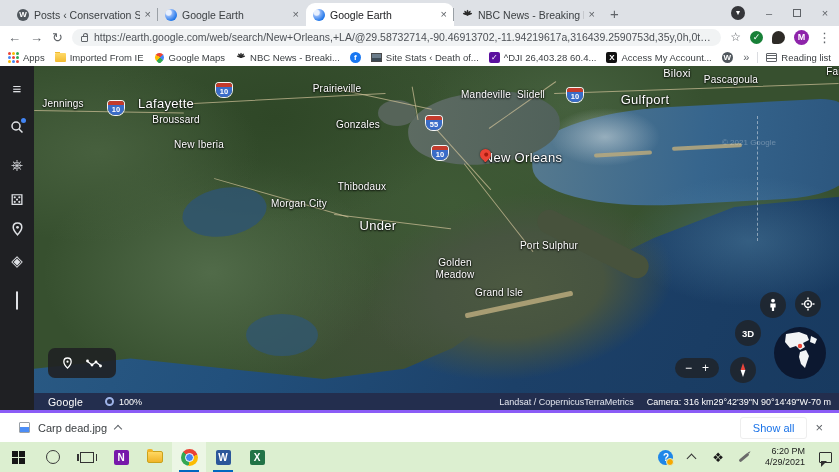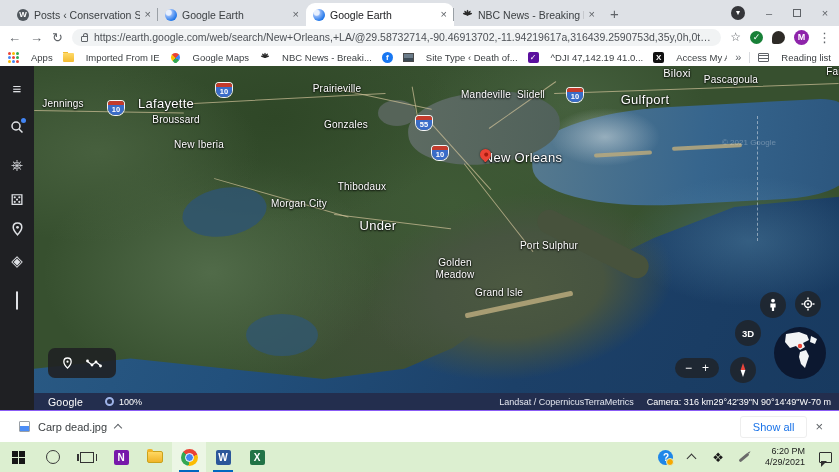--- a/index.html
+++ b/index.html
@@ -32,21 +32,21 @@
   .lock:before{content:'';position:absolute;top:-4px;left:1px;width:3px;height:3px;border:1px solid #5f6368;border-bottom:none;border-radius:3px 3px 0 0;}
   .url{font-size:10.5px;color:#4d5156;white-space:nowrap;overflow:hidden;text-overflow:ellipsis;}
   .extic{width:13px;height:13px;border-radius:50%;display:flex;align-items:center;justify-content:center;flex:none;}
   .ext-check{background:#188038;color:#fff;font-size:9px;}
   .ext-pin{background:#2d2a26;border-radius:50% 50% 50% 2px;}
   .avatar{width:15px;height:15px;border-radius:50%;background:#8e24aa;color:#fff;font-size:9px;font-weight:bold;display:flex;align-items:center;justify-content:center;}
 
   
   .bookmarks{height:18px;background:#fff;display:flex;align-items:center;padding:0 8px;font-size:9.5px;color:#3c4043;}
   .bmwrap{flex:1;display:flex;align-items:center;gap:10px;overflow:hidden;white-space:nowrap;}
-  .bm{display:flex;align-items:center;gap:12px;flex:none;}
+  .bm{display:flex;align-items:center;gap:4px;flex:none;}
   .bmic{width:11px;height:11px;flex:none;display:flex;align-items:center;justify-content:center;font-size:8px;}
   .appsgrid{display:grid;grid-template-columns:3px 3px 3px;grid-gap:1px;}
   .appsgrid i{width:3px;height:3px;border-radius:50%;}
   .folder{width:12px;height:9px;background:linear-gradient(#ffd968,#f2bb30);border-radius:1px;position:relative;}
   .folder:before{content:'';position:absolute;top:-2px;left:0;width:5px;height:2px;background:#f2bb30;border-radius:1px 1px 0 0;}
   .mapspin{width:9px;height:9px;background:conic-gradient(#ea4335 0 25%,#4285f4 0 50%,#34a853 0 75%,#fbbc04 0);border-radius:50% 50% 50% 0;transform:rotate(-45deg);}
   .fbc{background:#1877f2;color:#fff;border-radius:50%;width:11px;height:11px;font-weight:bold;}
   .thumb{width:11px;height:9px;background:linear-gradient(#6b7c8a 0 55%,#3c4a55 0);border:1px solid #4a4a4a;}
   .dji{background:#5b0f9e;color:#fff;width:11px;height:11px;border-radius:2px;}
   .xsq{background:#111;color:#fff;width:11px;height:11px;border-radius:2px;font-weight:bold;}
@@ -107,21 +107,21 @@
   .globe{position:absolute;left:739px;top:260px;width:54px;height:54px;border-radius:50%;z-index:5;}
 
   .statusbar{position:absolute;left:0;right:0;bottom:0;height:17px;background:#232e4e;display:flex;align-items:center;color:#fff;font-size:9px;padding:0 8px 0 14px;z-index:6;white-space:nowrap;}
   .brand{font-size:10.5px;letter-spacing:.2px;color:#fff;}
   .pctring{width:9px;height:9px;border:2px solid #9fb4e8;border-radius:50%;margin:0 5px 0 22px;}
   .attr{color:#e3e6ef;}
   .sgap{width:13px;}
   .spacer{flex:1;}
 
   
-  .downloads{height:32px;background:#fff;border-top:1px solid #8b5cf6;display:flex;align-items:center;padding:0 6px;font-size:11px;color:#3c4043;}
+  .downloads{height:32px;background:#fff;border-top:3px solid #8b5cf6;display:flex;align-items:center;padding:0 6px;font-size:11px;color:#3c4043;}
   .dl{display:flex;align-items:center;gap:8px;padding:0 13px;height:28px;border-radius:6px;}
   .dl.hover{background:#ececee;}
   .imgic{width:11px;height:11px;border:1px solid #9aa0a6;background:linear-gradient(#fff 0 45%,#4c8df6 0);border-radius:1px;flex:none;}
   .chev{width:6px;height:6px;border-left:1.5px solid #5f6368;border-top:1.5px solid #5f6368;transform:rotate(45deg);margin-top:3px;}
   .showall{margin-left:auto;color:#1a73e8;font-size:11px;padding:4px 12px;border:1px solid #eee;border-radius:3px;}
   .dlclose{color:#5f6368;font-size:13px;margin:0 10px 0 8px;}
 
   
   .taskbar{height:30px;background:#dcefd0;display:flex;align-items:stretch;font-size:11px;color:#333;}
   .tbtn{width:36px;display:flex;align-items:center;justify-content:center;position:relative;flex:none;}
@@ -257,25 +257,25 @@
           </span>
         <span>NBC News - Breaki...</span>
       </span>
       <span class="bm">
         <span class="bmic fbc">f</span>
       </span>
       <span class="bm">
         <span class="bmic">
             <span class="thumb"></span>
           </span>
-        <span>Site Type ‹ Death of...</span>
+        <span>Site Stats ‹ Death of...</span>
       </span>
       <span class="bm">
         <span class="bmic dji">✓</span>
-        <span>^DJI 47,142.19 41.0...</span>
+        <span>^DJI 26,403.28 60.4...</span>
       </span>
       <span class="bm">
         <span class="bmic xsq">X</span>
         <span>Access My Account...</span>
       </span>
       <span class="bm">
         <span class="bmic wpc">W</span>
 
       </span>
     </div>
@@ -336,21 +336,21 @@
       <div class="road" style="left:300px;top:148px;width:118px;transform:rotate(7deg)"></div>
       <div class="road" style="left:378px;top:20px;width:34px;transform:rotate(80deg)"></div>
       <div class="road" style="left:430px;top:97px;width:112px;transform:rotate(52deg)"></div>
 
       <div>
           <span class="map-label sm" style="left: 29px; top: 38px;">Jennings</span>
           <span class="map-label lg" style="left: 132px; top: 38px;">Lafayette</span>
           <span class="map-label sm" style="left: 142px; top: 54px;">Broussard</span>
           <span class="map-label sm" style="left: 165px; top: 79px;">New Iberia</span>
           <span class="map-label sm" style="left: 303px; top: 23px;">Prairieville</span>
-          <span class="map-label sm" style="left: 312px; top: 59px;">Gonzales</span>
+          <span class="map-label sm" style="left: 324px; top: 59px;">Gonzales</span>
           <span class="map-label sm" style="left: 452px; top: 29px;">Mandeville</span>
           <span class="map-label sm" style="left: 497px; top: 29px;">Slidell</span>
           <span class="map-label md" style="left: 643px; top: 7px;">Biloxi</span>
           <span class="map-label sm" style="left: 697px; top: 14px;">Pascagoula</span>
           <span class="map-label sm" style="left: 807px; top: 6px;">Fairho</span>
           <span class="map-label lg" style="left: 611px; top: 34px;">Gulfport</span>
           <span class="map-label sm" style="left: 328px; top: 121px;">Thibodaux</span>
           <span class="map-label sm" style="left: 265px; top: 138px;">Morgan City</span>
           <span class="map-label lg" style="left: 344px; top: 160px;">Under</span>
           <span class="map-label sm" style="left: 515px; top: 180px;">Port Sulphur</span>
@@ -358,21 +358,21 @@
 Meadow</span>
           <span class="map-label sm" style="left: 465px; top: 227px;">Grand Isle</span>
         </div>
       <div>
           <div class="shield" style="left: 82px; top: 42px;">
             <span>10</span>
           </div>
           <div class="shield" style="left: 190px; top: 24px;">
             <span>10</span>
           </div>
-          <div class="shield" style="left: 390px; top: 57px;">
+          <div class="shield" style="left: 400px; top: 57px;">
             <span>55</span>
           </div>
           <div class="shield" style="left: 406px; top: 87px;">
             <span>10</span>
           </div>
           <div class="shield" style="left: 541px; top: 29px;">
             <span>10</span>
           </div>
         </div>
 

